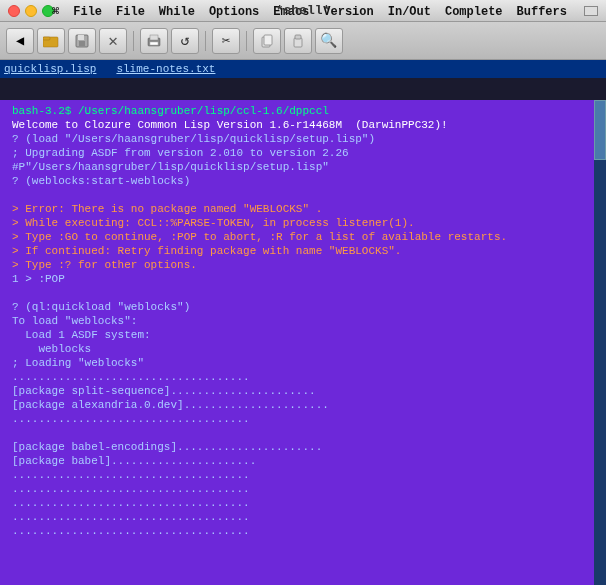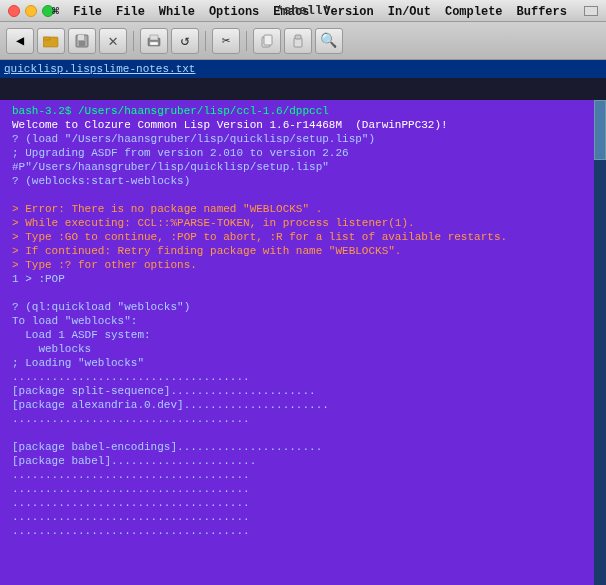--- a/index.html
+++ b/index.html
@@ -96,20 +96,21 @@
       margin: 0 3px;
     }
 
     
     .tab-bar {
       background: #003080;
       height: 18px;
       display: flex;
       align-items: center;
       padding: 0 4px;
+      gap: 20px;
     }
     .tab {
       font-size: 11px;
       color: #aad4ff;
       cursor: pointer;
       text-decoration: underline;
     }
 
     
     .terminal {

